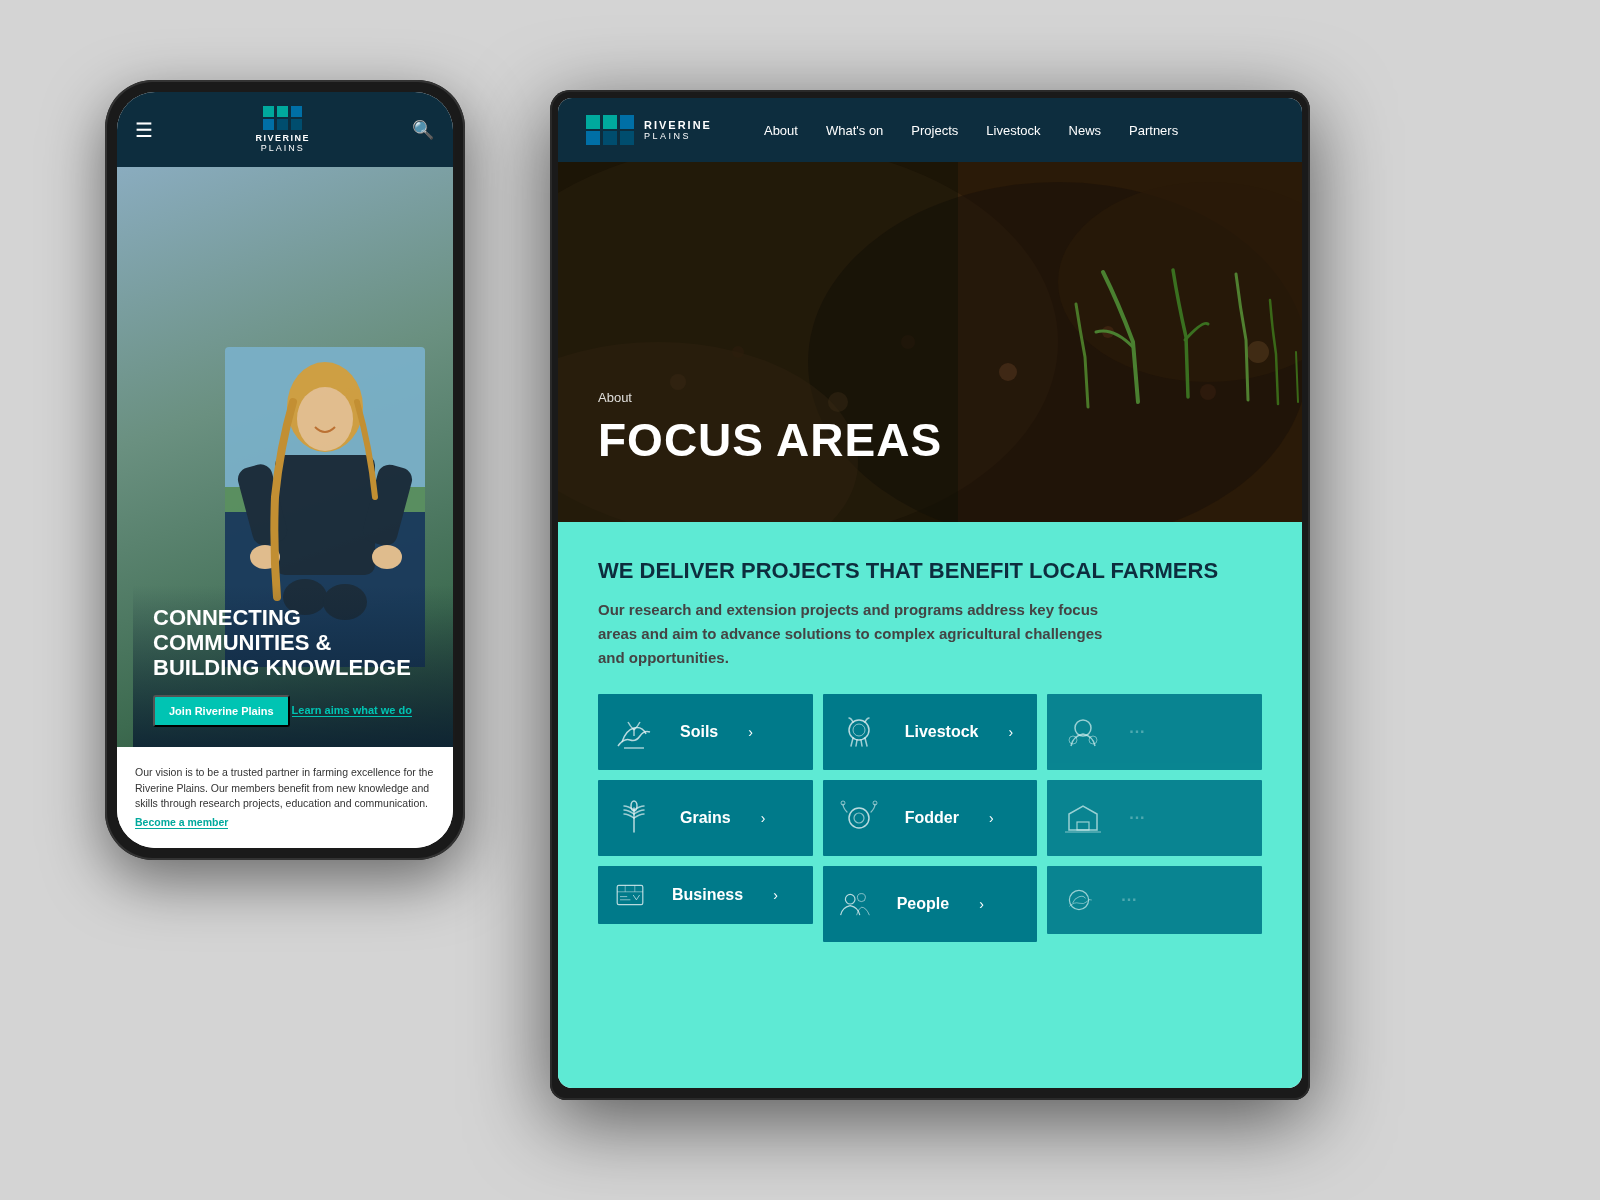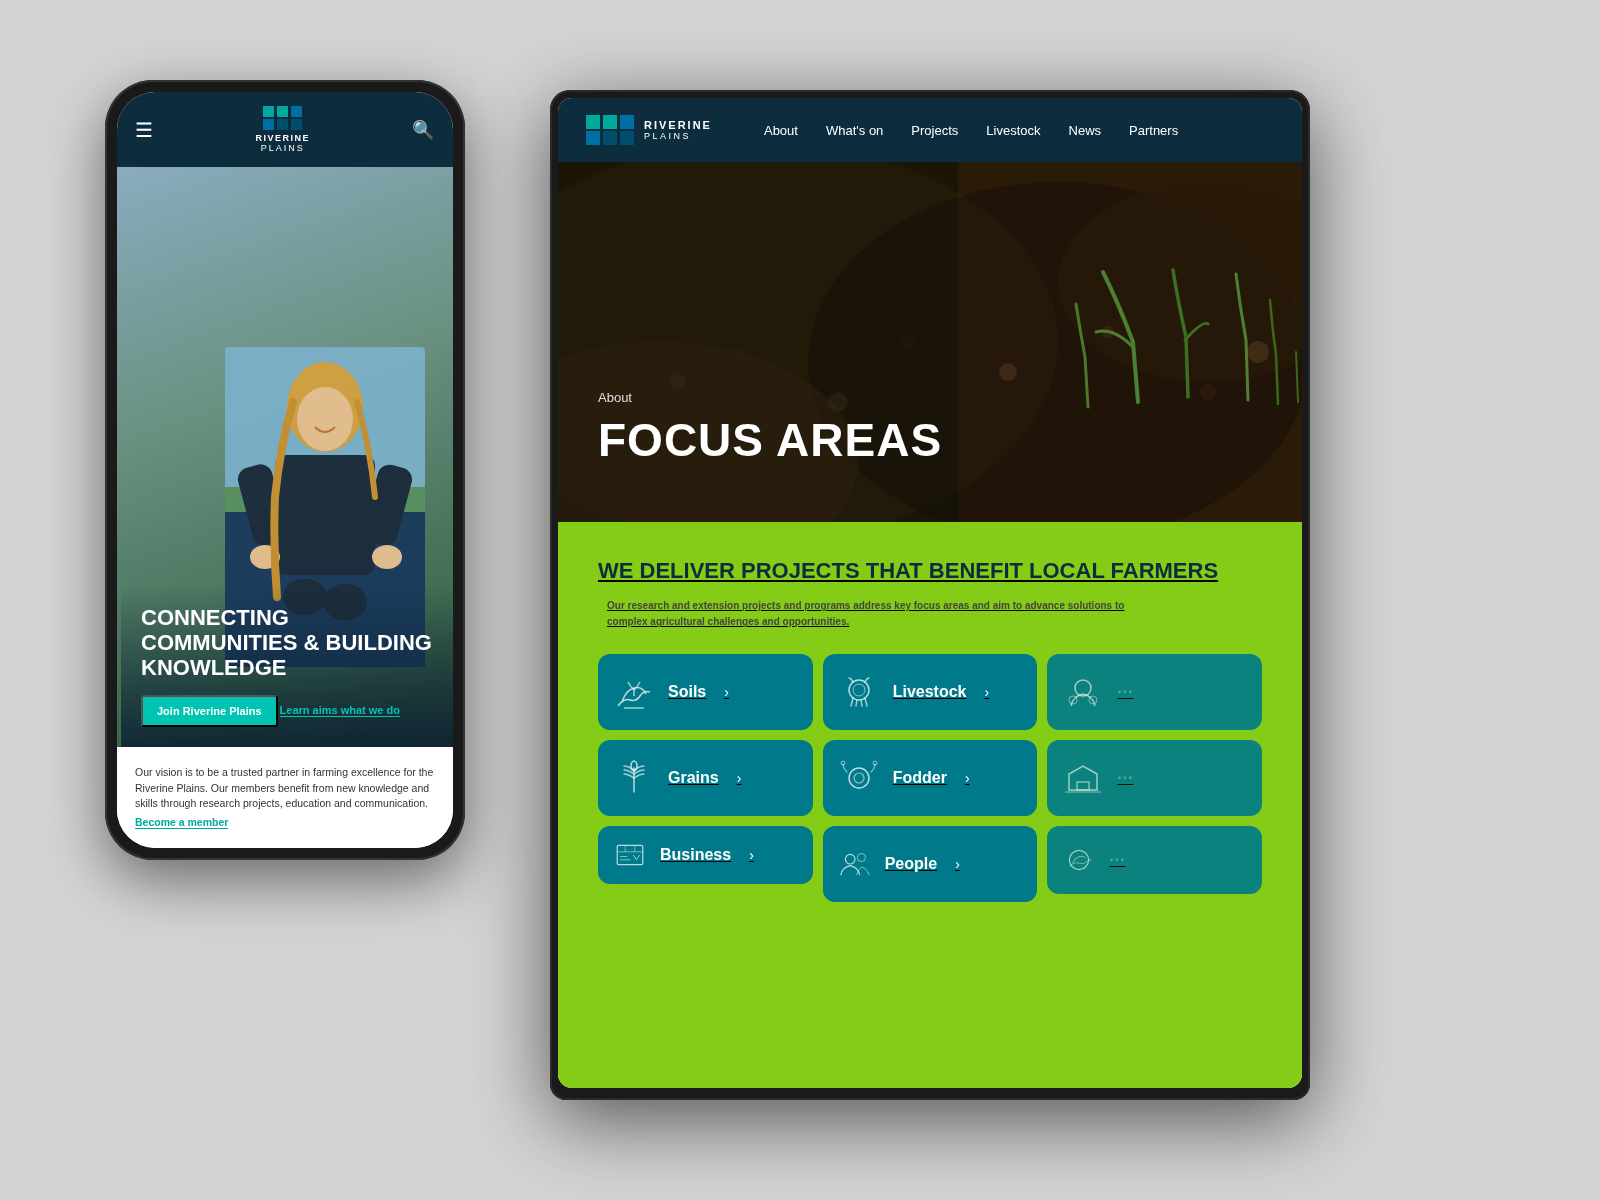--- a/index.html
+++ b/index.html
@@ -99,21 +99,21 @@
     }
     .phone-hero-bg {
       position: absolute;
       inset: 0;
       background: linear-gradient(160deg, #8aacbf 0%, #6a9080 40%, #3d6b50 80%, #2a4a35 100%);
     }
     
     .phone-hero-overlay {
       position: absolute;
       bottom: 0;
-      left: 4px;
+      left: 16px;
       right: 0;
       padding: 20px;
       background: linear-gradient(transparent, rgba(10,30,50,0.85));
     }
     .phone-hero-title {
       color: #fff;
       font-size: 22px;
       font-weight: 900;
       text-transform: uppercase;
       line-height: 1.15;
@@ -275,53 +275,51 @@
     .hero-desc {
       color: rgba(255,255,255,0.9);
       font-size: 13px;
       line-height: 1.6;
       max-width: 500px;
     }
 
     
     .tablet-content {
       flex: 1;
-      background: #84cc16;
+      background: #5eead4;
       padding: 36px 40px 24px;
       overflow: hidden;
-      text-decoration: underline;
     }
     .content-heading {
       font-size: 22px;
       font-weight: 900;
       color: #0d2d3e;
       text-transform: uppercase;
       margin-bottom: 14px;
       line-height: 1.2;
     }
     .content-desc {
-      font-size: 10px;
+      font-size: 15px;
       color: #444;
       line-height: 1.6;
       margin-bottom: 24px;
       max-width: 520px;
       font-weight: 600;
-      margin-left: 9px;
     }
     .focus-grid {
       display: grid;
       grid-template-columns: repeat(3, 1fr);
       gap: 10px;
     }
     .focus-card {
       background: #007a8a;
-      border-radius: 12px;
+      border-radius: 1px;
       display: flex;
       align-items: center;
-      gap: 14px;
+      gap: 26px;
       padding: 18px 16px;
       cursor: pointer;
     }
     .focus-icon {
       width: 40px;
       height: 40px;
       flex-shrink: 0;
       opacity: 0.9;
     }
     .focus-label {

